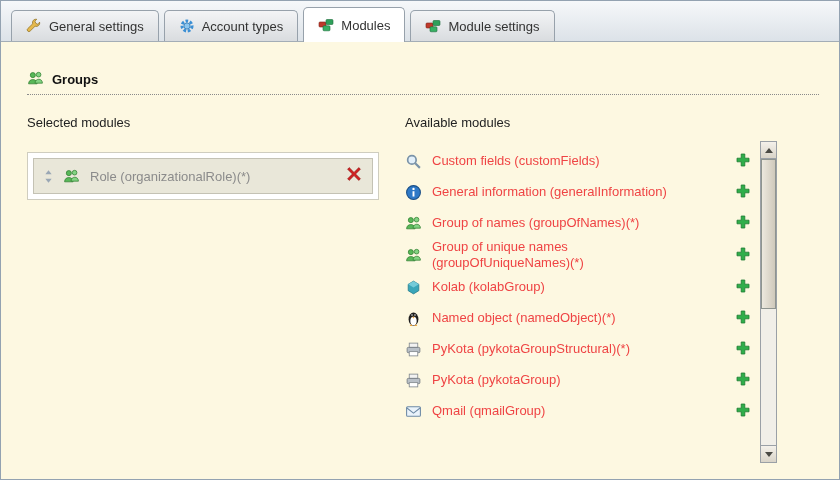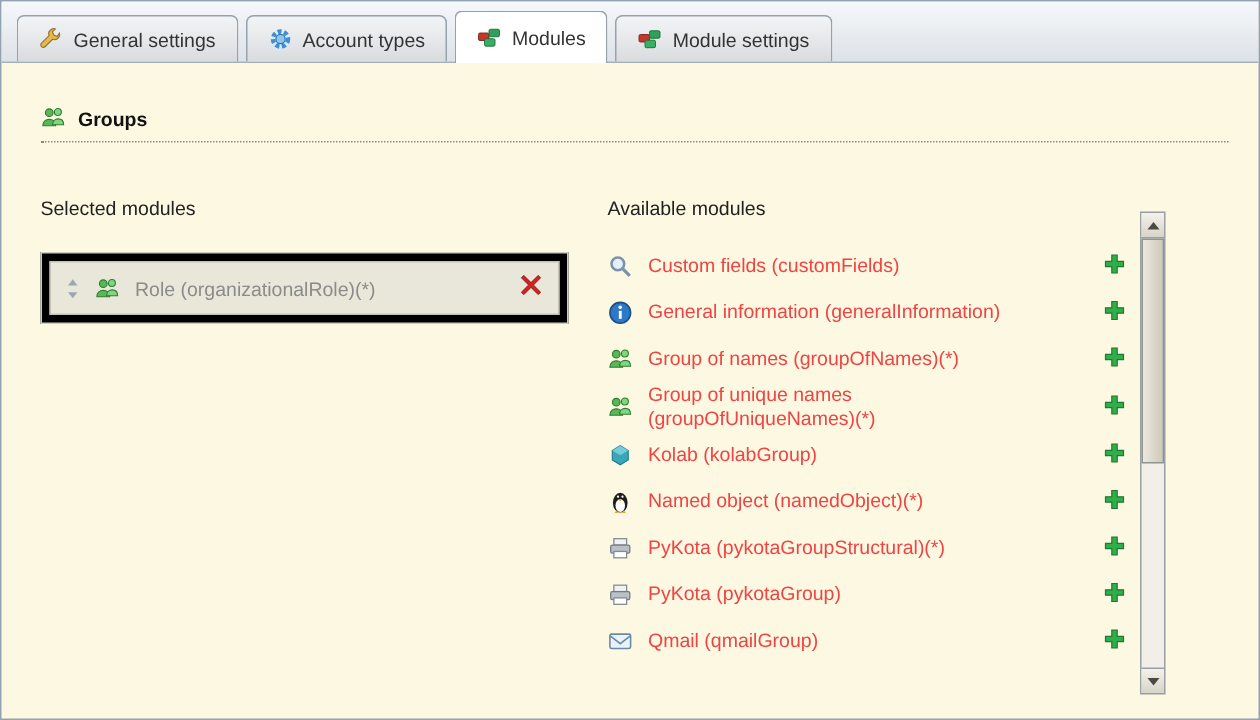--- a/index.html
+++ b/index.html
@@ -11,26 +11,26 @@
   .tab.active{background:#fff;height:34px;margin-bottom:-1px;position:relative;z-index:2;}
   .ticon{display:flex;width:16px;height:16px;}
 
   
   .section-head{display:flex;align-items:flex-end;gap:8px;margin:28px 20px 0 26px;padding-bottom:7px;border-bottom:1px dotted #8a8a8a;font-size:13px;font-weight:bold;color:#111;}
 
   
   .cols{display:flex;margin:20px 62px 0 26px;align-items:flex-start;}
   .col-left{width:352px;flex:none;}
   .col-right{margin-left:26px;flex:1;position:relative;min-width:0;}
-  .col-heading{font-size:13px;color:#222;margin-top:16px;}
+  .col-heading{font-size:13px;color:#222;}
   .col-left .col-heading{margin-bottom:22px;}
   .col-right .col-heading{margin-bottom:12px;}
 
   
-  .selected-box{border:1px solid #cfcdbf;background:#000000;padding:5px;}
+  .selected-box{border:1px solid #cfcdbf;background:#ffffff;padding:5px;}
   .selected-row{display:flex;align-items:center;gap:10px;background:#e9e7d9;border:1px solid #c4c2b4;height:34px;padding:0 10px;}
   .selected-row .label{color:#8b8b8b;font-size:13px;flex:1;}
   .drag{display:flex;cursor:grab;}
   .del-btn{margin-left:auto;display:flex;cursor:pointer;}
 
   
   .avail-list{padding:4px 26px 0 0;}
   .avail-row{display:flex;align-items:center;gap:10px;min-height:31px;font-size:13px;color:#ef4444;}
   .avail-row .label{max-width:268px;line-height:1.25;}
   .micon{display:flex;width:17px;height:17px;flex:none;}

